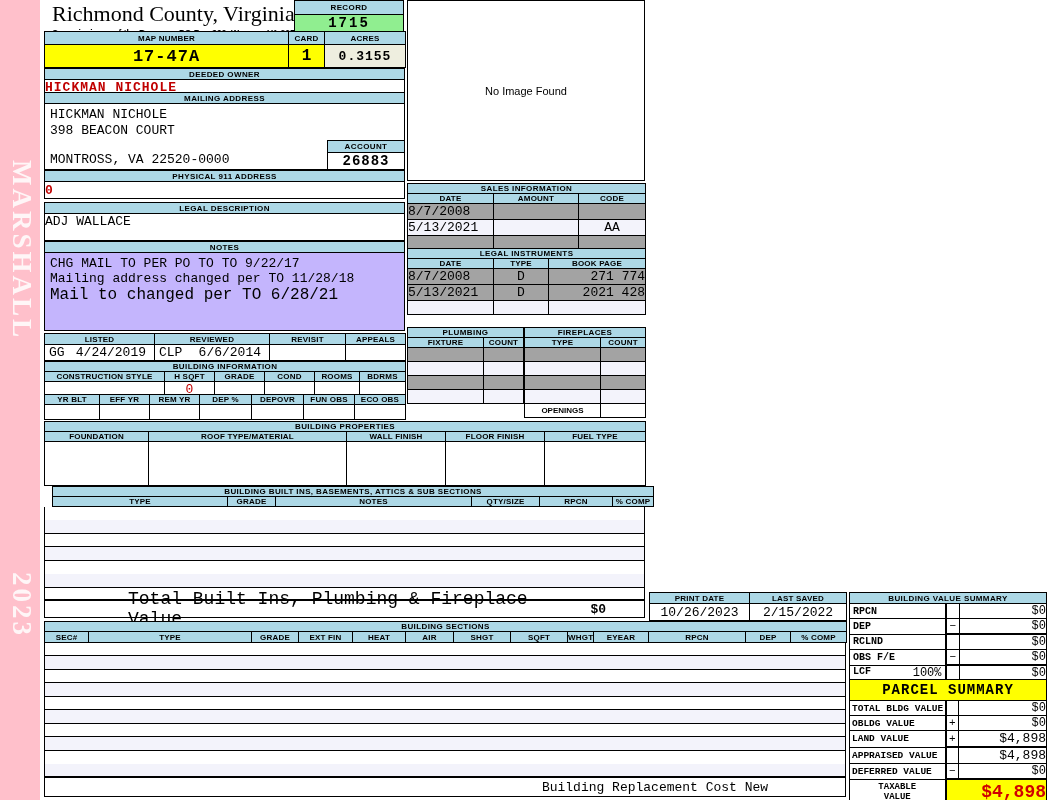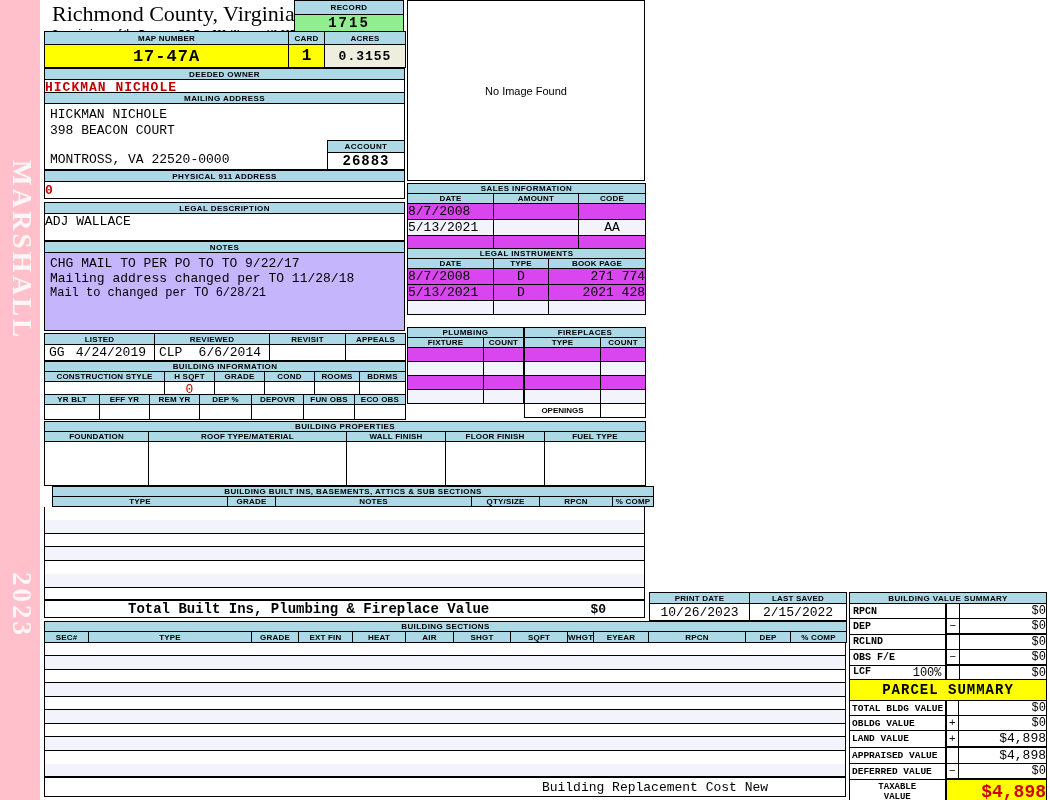--- a/index.html
+++ b/index.html
@@ -12,21 +12,21 @@
   .bar {background:#ADD8E6; font:bold 8px "Liberation Sans",sans-serif; text-align:center; letter-spacing:.4px;}
   .ch td {background:#ADD8E6; font:bold 8px "Liberation Sans",sans-serif; text-align:center; letter-spacing:.2px;}
   .mono {font-family:"Liberation Mono","DejaVu Sans Mono",monospace;}
   .dr td {font:12px "Liberation Mono","DejaVu Sans Mono",monospace;}
   .red {color:#C00000;}
   .b {font-weight:bold;}
   .pl {padding-left:6px;}
   .pr {padding-right:6px; text-align:right;}
   .ctr {text-align:center;}
   .stripes {background:repeating-linear-gradient(to bottom,#ffffff 0px,#ffffff 12.5px,#000 12.5px,#000 13.5px,#F3F3FB 13.5px,#F3F3FB 26px,#000 26px,#000 27px); border:1px solid #000; border-top:none;}
-  .altA {background:#d946ef;}
+  .altA {background:#a3a3a3;}
   .altB {background:#F3F3FB;}
   .vtext {writing-mode:vertical-rl; font-family:"Liberation Serif",serif; font-weight:bold; color:rgba(255,255,255,.85); font-size:27px; letter-spacing:3px;}
   .sp2 {display:flex; justify-content:space-between; padding:0 8px 0 4px;}
 </style>
 </head>
 <body>
 
 <div id="page">
 
   <div class="abs" style="left:0;top:0;width:40px;height:800px;background:#FFC0CB;">
@@ -130,21 +130,21 @@
 
   <table class="t abs" style="left:44px;top:241px;width:361px;">
     <tbody>
         <tr style="height:11px;">
           <td class="bar">NOTES</td>
         </tr>
     <tr style="height:78px;">
           <td style="position:relative;background:#c4b5fd;">
       <div class="abs mono" style="left:5px;top:3px;font-size:13px;">CHG MAIL TO PER PO TO TO 9/22/17</div>
       <div class="abs mono" style="left:5px;top:18px;font-size:13px;">Mailing address changed per TO 11/28/18</div>
-      <div class="abs mono" style="left:5px;top:33px;font-size:12px;">Mail to changed per TO 6/28/21</div>
+      <div class="abs mono" style="left:5px;top:33px;font-size:16px;">Mail to changed per TO 6/28/21</div>
     </td>
         </tr>
   </tbody>
     </table>
 
   <table class="t abs" style="left:44px;top:333px;width:361px;">
     <colgroup>
         <col style="width:110px">
         <col style="width:115px">
         <col style="width:76px">
@@ -424,21 +424,21 @@
       <td>GRADE</td>
       <td>NOTES</td>
       <td>QTY/SIZE</td>
       <td>RPCN</td>
       <td>% COMP</td>
     </tr>
   </tbody>
     </table>
   <div class="abs stripes" style="left:44px;top:507px;width:601px;height:93px;"></div>
   <div class="abs" style="left:44px;top:600px;width:601px;height:18px;border:1px solid #000;background:#fff;display:flex;align-items:center;">
-    <span class="mono" style="font-size:14px;padding-left:83px;font-weight:bold;">Total Built Ins, Plumbing &amp; Fireplace Value</span>
+    <span class="mono" style="font-size:18px;padding-left:83px;">Total Built Ins, Plumbing &amp; Fireplace Value</span>
     <span class="mono b" style="font-size:13px;margin-left:auto;padding-right:38px;">$0</span>
   </div>
 
   <table class="t abs" style="left:649px;top:592px;width:197px;">
     <colgroup>
         <col style="width:100px">
         <col style="width:97px">
       </colgroup>
     <tbody>
         <tr class="ch" style="height:11px;">

